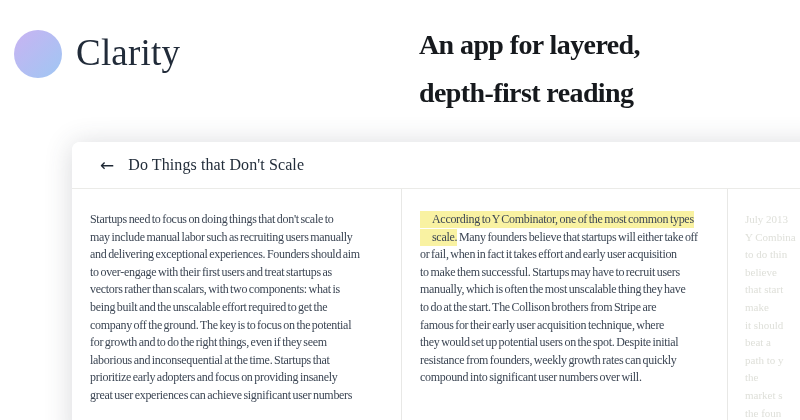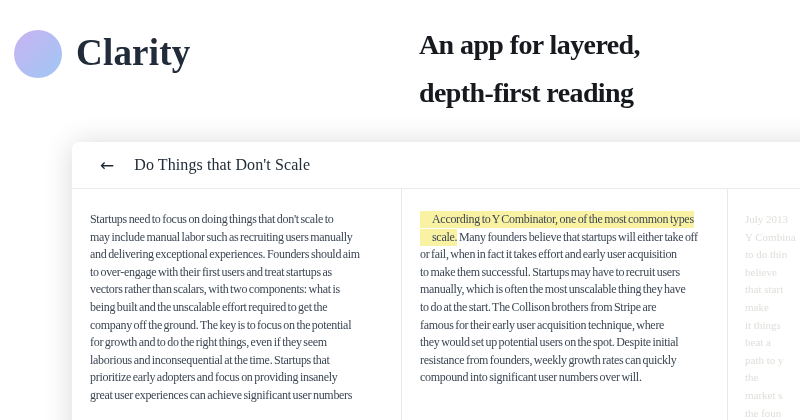--- a/index.html
+++ b/index.html
@@ -12,21 +12,21 @@
   }
 
   
   .logo-circle {
     position: absolute; left: 14px; top: 30px;
     width: 48px; height: 48px; border-radius: 50%;
     background: linear-gradient(135deg, #c9b3f2, #9fc7f3);
   }
   .brand-name {
     position: absolute; left: 76px; top: 31px;
-    font-size: 37px; font-weight: 700; color: #212b39;
+    font-size: 37px; font-weight: 400; color: #212b39;
     letter-spacing: 0.2px;
   }
   .headline {
     position: absolute; left: 419px; top: 21px;
     font-size: 28px; line-height: 48px; font-weight: 700;
     color: #16191d; letter-spacing: -0.6px;
     white-space: nowrap;
   }
 
   
@@ -45,21 +45,21 @@
     border-bottom: 1px solid #ebebe8;
     background: #ffffff;
     border-radius: 8px 0 0 0;
   }
   .back-button {
     font-size: 17px; color: #1d2733; line-height: 1;
     background: none; border: none; padding: 0; margin: 0;
     cursor: pointer; font-family: "DejaVu Sans", sans-serif;
   }
   .reader-title {
-    margin-left: 20px;
+    margin-left: 14px;
     font-size: 16px; font-weight: 500; color: #222d3a;
     letter-spacing: 0.1px;
   }
 
   .app-content { flex: 1; display: flex; }
   .col {
     padding-top: 22px; overflow: hidden;
     font-size: 12px; line-height: 17.6px; color: #3c4654;
     letter-spacing: -0.3px; word-spacing: -1px;
   }
@@ -124,21 +124,21 @@
         <div class="line"><span>resistance from founders, weekly growth rates can quickly</span></div>
         <div class="line"><span>compound into significant user numbers over will.</span></div>
       </div>
     <div class="col col-preview">
         <div class="line"><span>July 2013</span></div>
         <div class="line"><span>Y Combina</span></div>
         <div class="line"><span>to do thin</span></div>
         <div class="line"><span>believe</span></div>
         <div class="line"><span>that start</span></div>
         <div class="line"><span>make</span></div>
-        <div class="line"><span>it things</span></div>
+        <div class="line"><span>it should</span></div>
         <div class="line"><span>beat a</span></div>
         <div class="line"><span>path to y</span></div>
         <div class="line"><span>the</span></div>
         <div class="line"><span>market s</span></div>
         <div class="line"><span>the foun</span></div>
       </div>
   </div>
 </div>
 
 </body></html>

